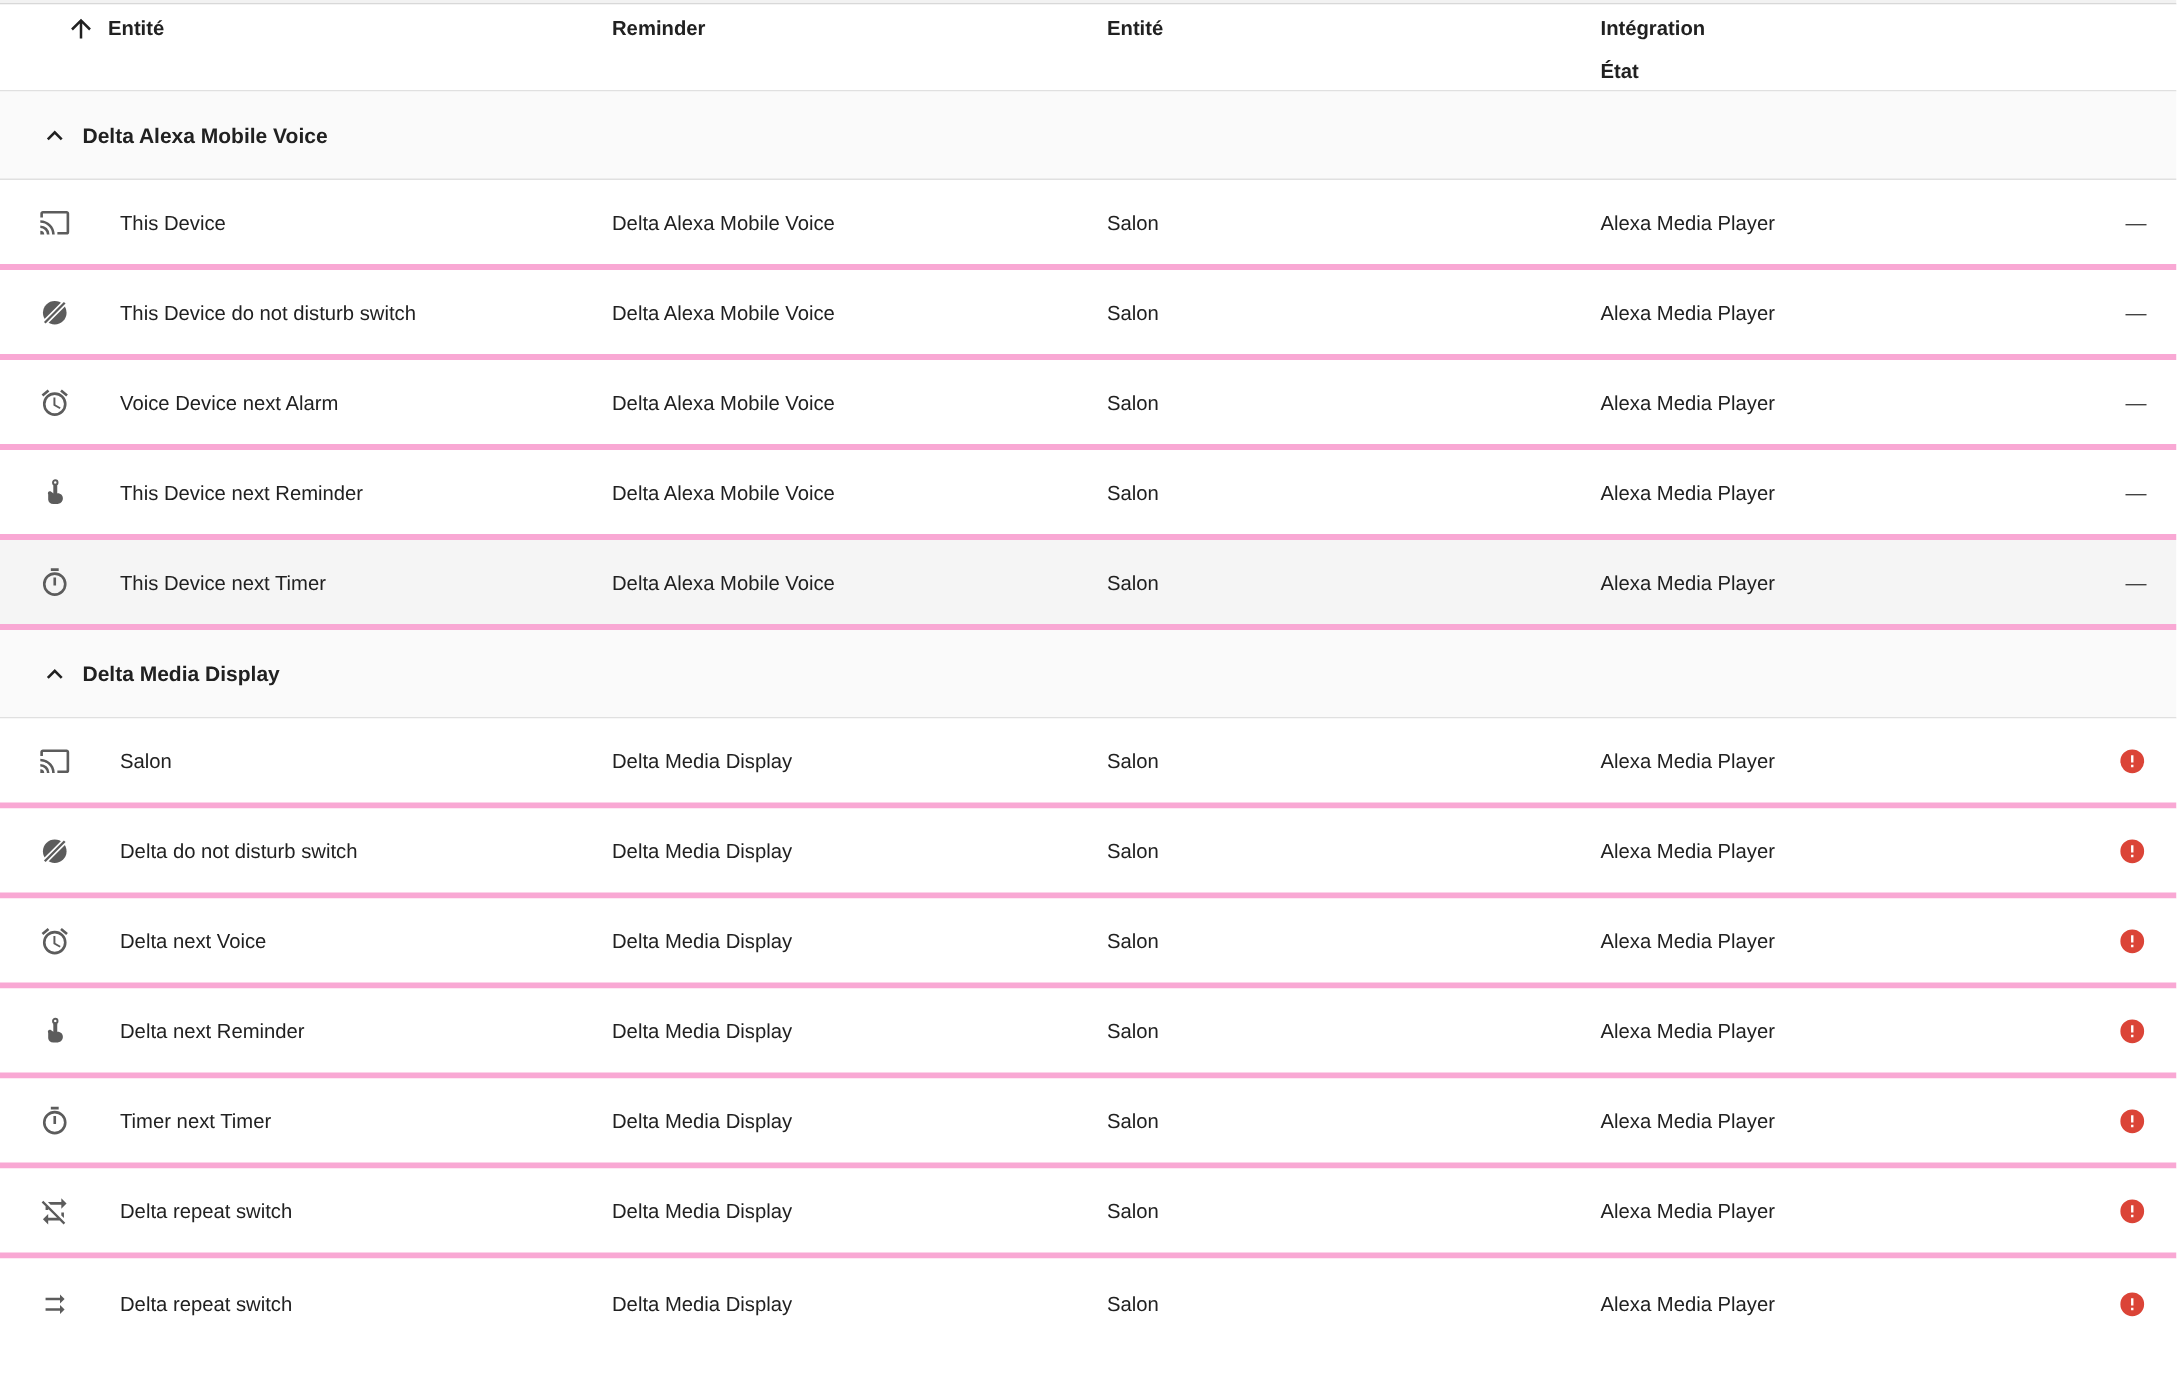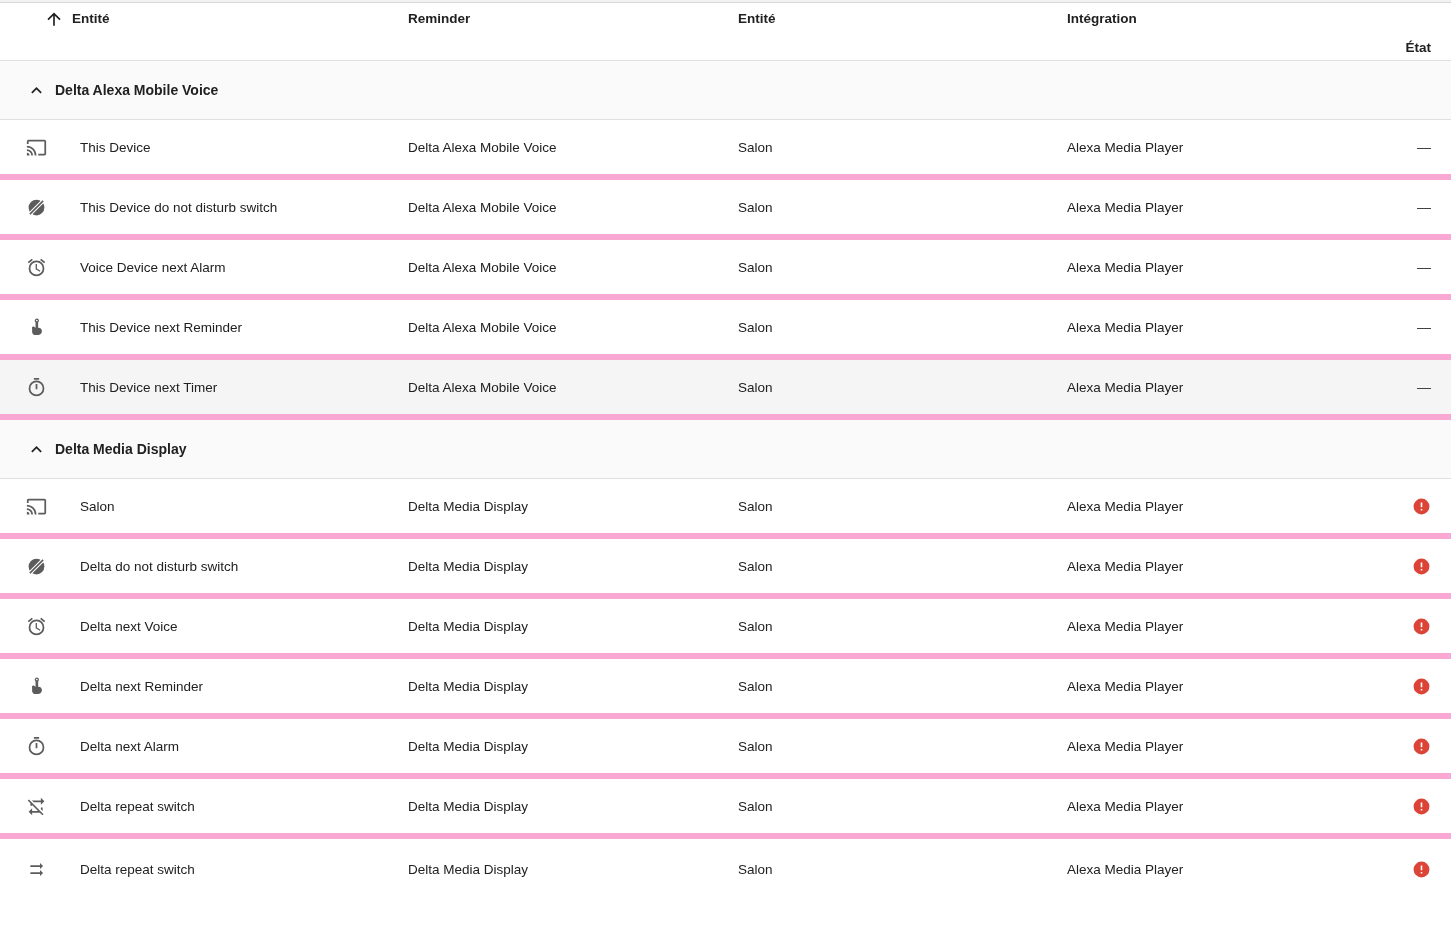--- a/index.html
+++ b/index.html
@@ -28,21 +28,21 @@
     font-size: 13.5px;
     background: #ffffff;
   }
   .header-cell { display: flex; align-items: center; cursor: pointer; }
   .header-cell.entity { grid-column: 1 / 3; padding-left: 77px; }
   .sort-arrow {
     width: 20px; height: 20px;
     margin-right: 8px; margin-left: -33px;
     color: #212121; flex: 0 0 auto;
   }
-  .header-cell.state { justify-content: flex-end; padding-right: 20px; }
+  .header-cell.state { justify-content: flex-start; padding-right: 20px; }
   
   .group-header {
     height: 59px;
     background: #fafafa;
     border-bottom: 1px solid #e0e0e0;
     cursor: pointer;
   }
   .group-header .chevron {
     width: 21px; height: 21px;
     margin-left: 26px;
@@ -50,21 +50,21 @@
   }
   .group-label {
     grid-column: 2 / 6;
     margin-left: -9px;
     font-weight: bold;
     font-size: 14px;
   }
   
   .row {
     height: 60px;
-    border-bottom: 6px solid #f9a8d4;
+    border-bottom: 4px solid #f9a8d4;
     background: #ffffff;
     cursor: pointer;
     font-size: 13.5px;
   }
   .row.highlight { background: #f5f5f5; }
   .groups > .group:last-child .row:last-child { border-bottom: none; }
   .icon-cell { display: flex; align-items: center; padding-left: 26px; }
   .entity-icon { width: 21px; height: 21px; color: #5c5c5c; }
   .cell-entity { padding-left: 16px; }
   .cell-state {
@@ -270,21 +270,21 @@
             </svg>
           </div>
   </div>
 
   <div class="grid row">
     <div class="icon-cell">
       <svg class="entity-icon" viewBox="0 0 24 24" fill="currentColor">
               <path d="M9,1H15V3H9V1M11,8H13V14H11V8M12,20A7,7 0 0,1 5,13A7,7 0 0,1 12,6A7,7 0 0,1 19,13A7,7 0 0,1 12,20M12,4A9,9 0 0,0 3,13A9,9 0 0,0 12,22A9,9 0 0,0 21,13A9,9 0 0,0 12,4Z"></path>
             </svg>
     </div>
-    <div class="cell-entity">Delta next Alarm</div>
+    <div class="cell-entity">Timer next Timer</div>
     <div class="cell-device">Delta Media Display</div>
     <div class="cell-area">Salon</div>
     <div class="cell-integration">Alexa Media Player</div>
     <div class="cell-state">
             <svg viewBox="0 0 24 24" class="error-badge" fill="currentColor" style="color: rgb(219, 68, 55);">
               <path fill-rule="evenodd" d="M12,2A10,10 0 0,0 2,12A10,10 0 0,0 12,22A10,10 0 0,0 22,12A10,10 0 0,0 12,2M13,17H11V15H13V17M13,13H11V7H13V13Z"></path>
             </svg>
           </div>
   </div>
 

